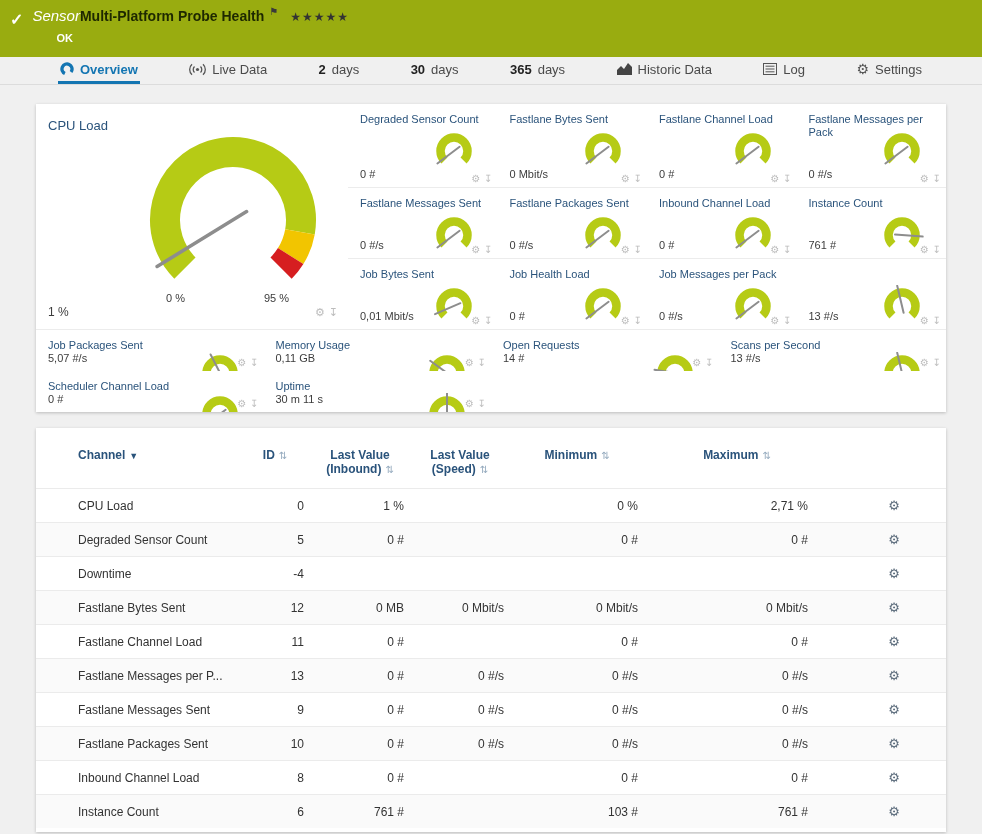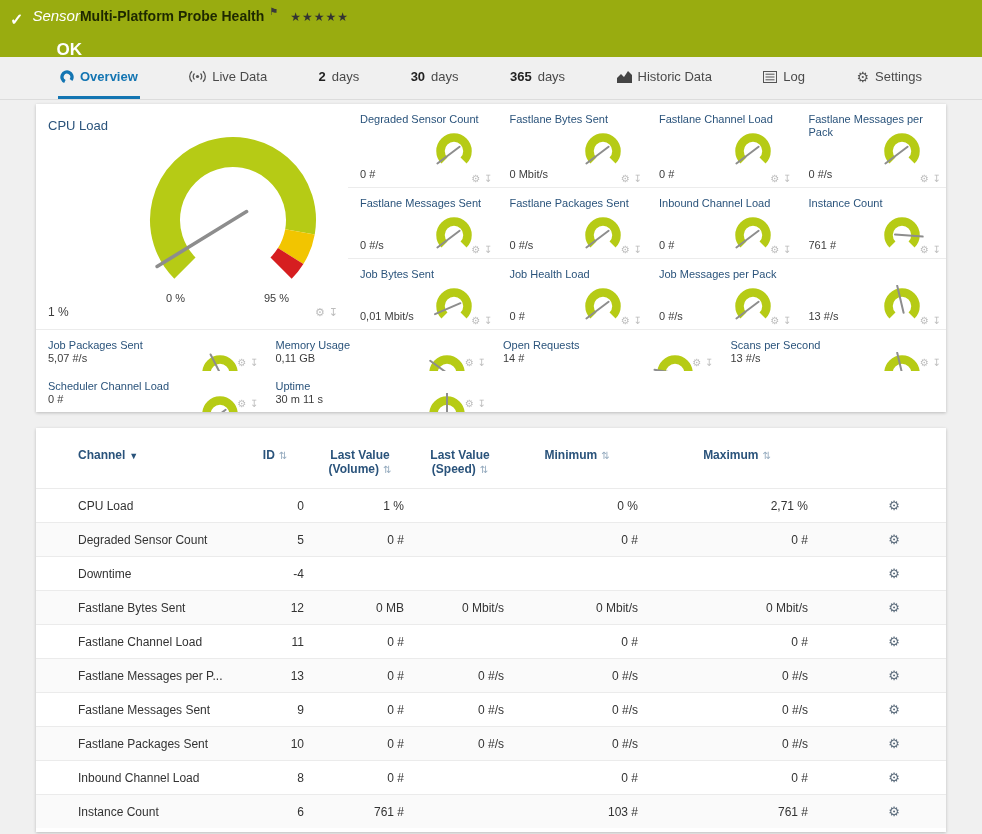--- a/index.html
+++ b/index.html
@@ -7,24 +7,24 @@
   body{position:relative;background:#f0f0f0;font-family:"Liberation Sans",sans-serif;overflow:hidden}
 
   
   .topbar{position:absolute;left:0;top:0;right:0;height:57px;background:#99ac10;display:flex;align-items:flex-start;padding:7px 0 0 10px}
   .tb-check{color:#fff;font-size:16px;font-weight:bold;margin:3px 9px 0 0}
   .tb-row1{display:flex;align-items:baseline}
   .tb-kind{color:#fff;font-style:italic;font-size:15px;}
   .tb-title{color:#1e2800;font-size:14px;font-weight:bold}
   .tb-flag{color:#3a3a3a;font-size:10px;margin-left:5px;position:relative;top:-6px;cursor:pointer}
   .tb-stars{color:#333;font-size:12px;letter-spacing:1px;margin-left:12px;cursor:pointer}
-  .tb-status{color:#fff;font-size:17px;font-weight:bold;margin:16px 0 0 24px}
-
-  
-  .tabbar{position:absolute;top:57px;left:0;right:0;height:43px;display:flex;justify-content:space-between;align-items:stretch;padding:0 58px;border-bottom:1px solid #dcdcdc;background:#f0f0f0}
+  .tb-status{color:#fff;font-size:11px;font-weight:bold;margin:8px 0 0 24px}
+
+  
+  .tabbar{position:absolute;top:57px;left:0;right:0;height:28px;display:flex;justify-content:space-between;align-items:stretch;padding:0 58px;border-bottom:1px solid #dcdcdc;background:#f0f0f0}
   .tab{display:flex;align-items:center;gap:6px;font-size:13px;color:#4a4a4a;cursor:pointer;border-bottom:3px solid transparent;padding:0 2px}
   .tab.active{color:#1375b2;border-bottom-color:#1375b2;font-weight:bold}
   .tab-num{font-weight:bold;color:#222}
   .ticon{display:inline-block}
   .gear-glyph{font-size:14px;color:#555;line-height:1}
 
   
   .panel{position:absolute;left:36px;right:36px;background:#fff;box-shadow:0 1px 3px rgba(0,0,0,.22)}
   .panel-gauges{top:104px;height:308px}
   .panel-table{top:428px;padding-bottom:4px}
@@ -375,21 +375,21 @@
         <col style="width:100px">
         <col style="width:100px">
         <col style="width:150px">
         <col style="width:170px">
         <col style="width:110px">
     </colgroup>
     <thead>
       <tr>
         <th class="c0"><span>Channel</span><span class="sort">▼</span></th>
         <th class="c1"><span>ID</span><span class="sort">⇅</span></th>
-        <th class="c2"><span>Last Value (Volume)</span><span class="sort">⇅</span></th>
+        <th class="c2"><span>Last Value (Inbound)</span><span class="sort">⇅</span></th>
         <th class="c3"><span>Last Value (Speed)</span><span class="sort">⇅</span></th>
         <th class="c4"><span>Minimum</span><span class="sort">⇅</span></th>
         <th class="c5"><span>Maximum</span><span class="sort">⇅</span></th>
         <th class="c6"></th>
       </tr>
     </thead>
     <tbody id="channel-rows">
         <tr>
           <td class="c0">CPU Load</td>
           <td class="c1">0</td>

